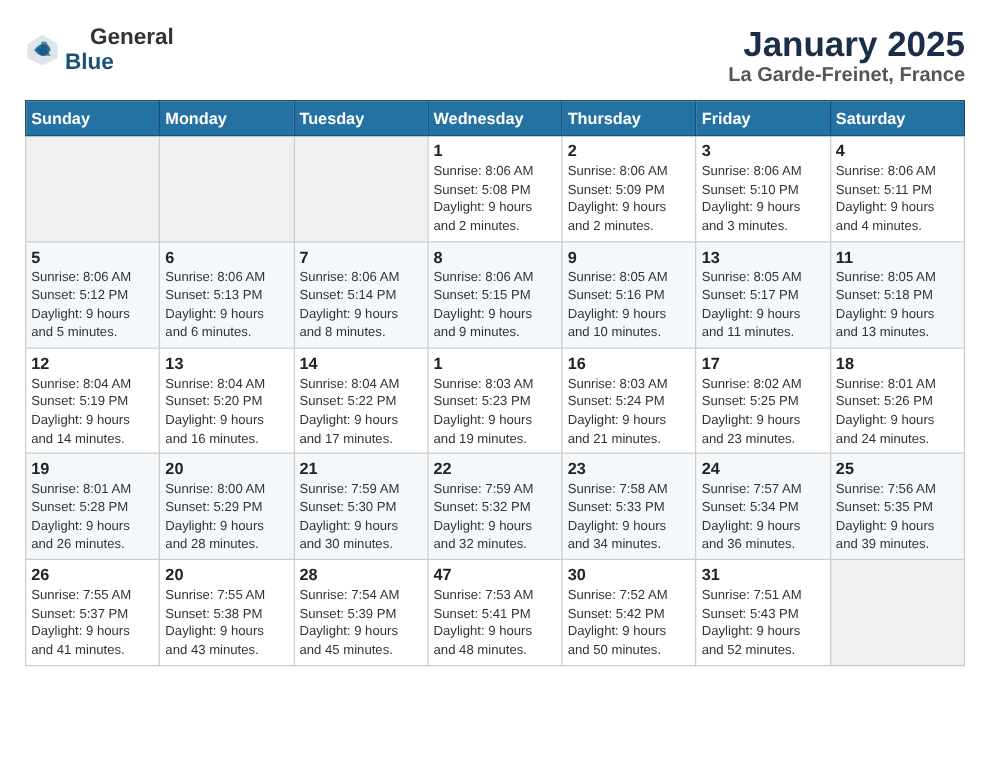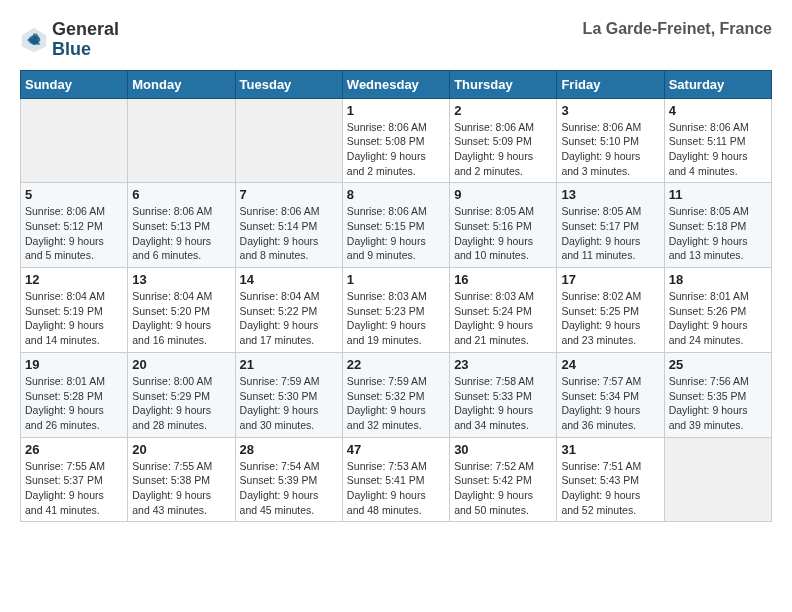--- a/index.html
+++ b/index.html
@@ -19,21 +19,21 @@
     .logo {
       display: flex;
       align-items: center;
       gap: 4px;
     }
     .logo-text {
       font-size: 18px;
       font-weight: bold;
       line-height: 1.1;
     }
-    .logo-general { color: #333; }
+    .logo-general { color: #333; margin-left: 20px; }
     .logo-blue { color: #1a5276; margin-top: 28px; }
     .logo-icon {
       width: 28px;
       height: 28px;
     }
     .title-block {
       text-align: right;
     }
     .title-block h1 {
       font-size: 28px;
@@ -94,20 +94,21 @@
       <polygon points="15,2 28,10 28,22 15,28 2,22 2,10" fill="#1a5276" opacity="0.15"></polygon>
       <path d="M8,15 Q15,5 22,15 Q15,25 8,15 Z" fill="#2471a3"></path>
       <path d="M14,8 L18,8 L22,14 L18,14 L22,20 L14,20 L10,14 L14,14 Z" fill="#1a5276" opacity="0.7"></path>
     </svg>
     <div class="logo-text">
       <div><span class="logo-general">General</span></div>
       <div><span class="logo-blue">Blue</span></div>
     </div>
   </div>
   <div class="title-block">
+    <h1>January 2025</h1>
     <h2>La Garde-Freinet, France</h2>
   </div>
 </div>
 
 <table>
   <thead>
     <tr>
     <th>Sunday</th>
         <th>Monday</th>
         <th>Tuesday</th>

